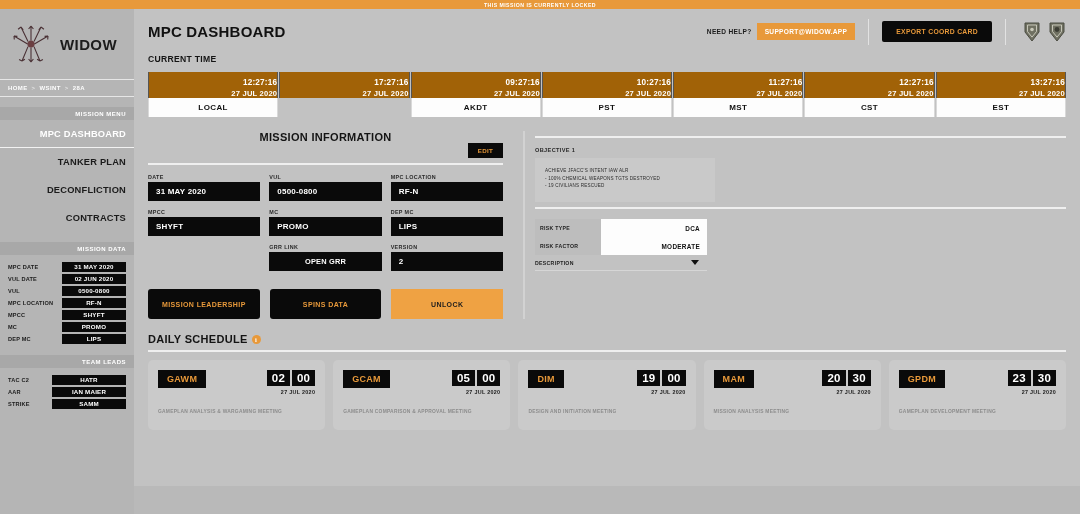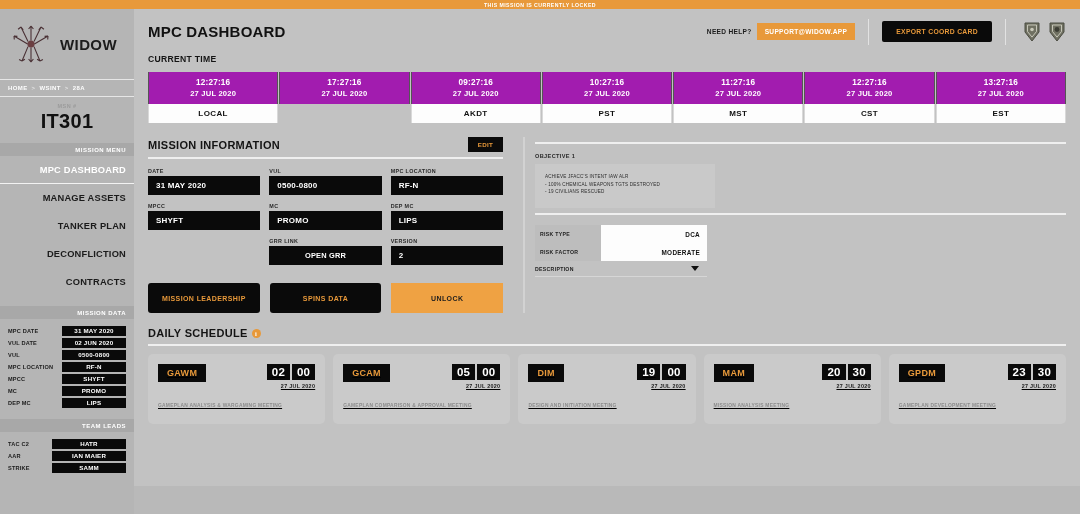--- a/index.html
+++ b/index.html
@@ -90,37 +90,37 @@
     width: 9px; height: 9px; border-radius: 50%; background: #e8993a; color: #fff;
     font-size: 6.5px; font-weight: bold; display: inline-flex; align-items: center; justify-content: center;
     font-family: "Liberation Serif", serif;
   }
   .rule { height: 2px; background: #efefef; margin-top: 5px; }
 
   
   .time-strip { display: flex; margin-top: 8px; gap: 1px; }
   .tz { flex: 1; }
   .tz-top {
-    background: #a21caf; color: #fff; text-align: center; padding: 6px 0 6px;
+    background: #a16207; color: #fff; text-align: right; padding: 6px 0 0;
     border-left: 1px solid #555; border-right: 1px solid #555;
   }
   .tz-time { font-size: 8.2px; font-weight: bold; letter-spacing: .2px; }
   .tz-date { font-size: 7.6px; font-weight: bold; margin-top: 2px; letter-spacing: .2px; }
   .tz-label {
     background: #fdfdfd; color: #111; text-align: center; font-size: 8px; font-weight: bold;
     padding: 5px 0; letter-spacing: .4px; border-left: 1px solid #d9d9d9; border-right: 1px solid #d9d9d9;
   }
 
   
   .mid { display: flex; margin-top: 14px; }
   .mid-left { width: 365px; padding-right: 10px; }
   .mid-divider { width: 2px; background: #d2d2d2; margin: 0 10px; }
   .mid-right { flex: 1; }
 
-  .sec-head-row { display: flex; align-items: center; }
+  .sec-head-row { display: flex; align-items: center; flex-direction: column; }
   .btn-edit {
     margin-left: auto; background: #0a0a0a; color: #e8993a; font-size: 6.2px; font-weight: bold;
     padding: 4px 10px; letter-spacing: .3px; cursor: pointer; border: none;
   }
 
   .field-grid { display: flex; gap: 9px; margin-top: 9px; }
   .field-col { flex: 1; display: flex; flex-direction: column; gap: 8px; }
   .field-label { font-size: 5.4px; font-weight: bold; color: #2a2a2a; letter-spacing: .35px; margin-bottom: 2px; }
   .field-box {
     background: #0a0a0a; color: #fff; font-size: 8px; font-weight: bold;
@@ -156,21 +156,21 @@
   }
   .risk-desc {
     height: 16px; display: flex; align-items: center; justify-content: space-between;
     padding-right: 8px; border-bottom: 1px solid #d6d6d6;
   }
   .risk-desc .lbl { font-size: 5.2px; font-weight: bold; color: #222; letter-spacing: .3px; }
   .caret { width: 0; height: 0; border-left: 4px solid transparent; border-right: 4px solid transparent; border-top: 5px solid #111; }
 
   
   .schedule-wrap { padding: 0 14px; margin-top: 14px; }
-  .cards { display: flex; gap: 8px; margin-top: 8px; text-decoration: underline; }
+  .cards { display: flex; gap: 8px; margin-top: 8px; }
   .card {
     flex: 1; background: #cacaca; border-radius: 5px; padding: 10px 10px 8px;
     height: 70px; position: relative;
   }
   .card-top { display: flex; align-items: flex-start; }
   .card-code {
     background: #0a0a0a; color: #e8993a; font-size: 9px; font-weight: bold;
     padding: 4px 9px; letter-spacing: .3px;
   }
   .card-time-wrap { margin-left: auto; text-align: right; }
@@ -211,35 +211,28 @@
     </div>
 
     <div class="breadcrumb">
       <span>HOME</span>
       <span class="sep">&gt;</span>
       <span>WSINT</span>
       <span class="sep">&gt;</span>
       <span>28A</span>
     </div>
 
-    <div class="msn">
-      <div class="msn-label">MSN #</div>
-      <div class="msn-value">IT301</div>
-    </div>
 
     <div class="side-head">
       <span>MISSION MENU</span>
     </div>
 
     <nav class="menu">
       <div class="menu-item active">
         <span>MPC DASHBOARD</span>
-      </div>
-      <div class="menu-item">
-        <span>MANAGE ASSETS</span>
       </div>
       <div class="menu-item">
         <span>TANKER PLAN</span>
       </div>
       <div class="menu-item">
         <span>DECONFLICTION</span>
       </div>
       <div class="menu-item">
         <span>CONTRACTS</span>
       </div>

